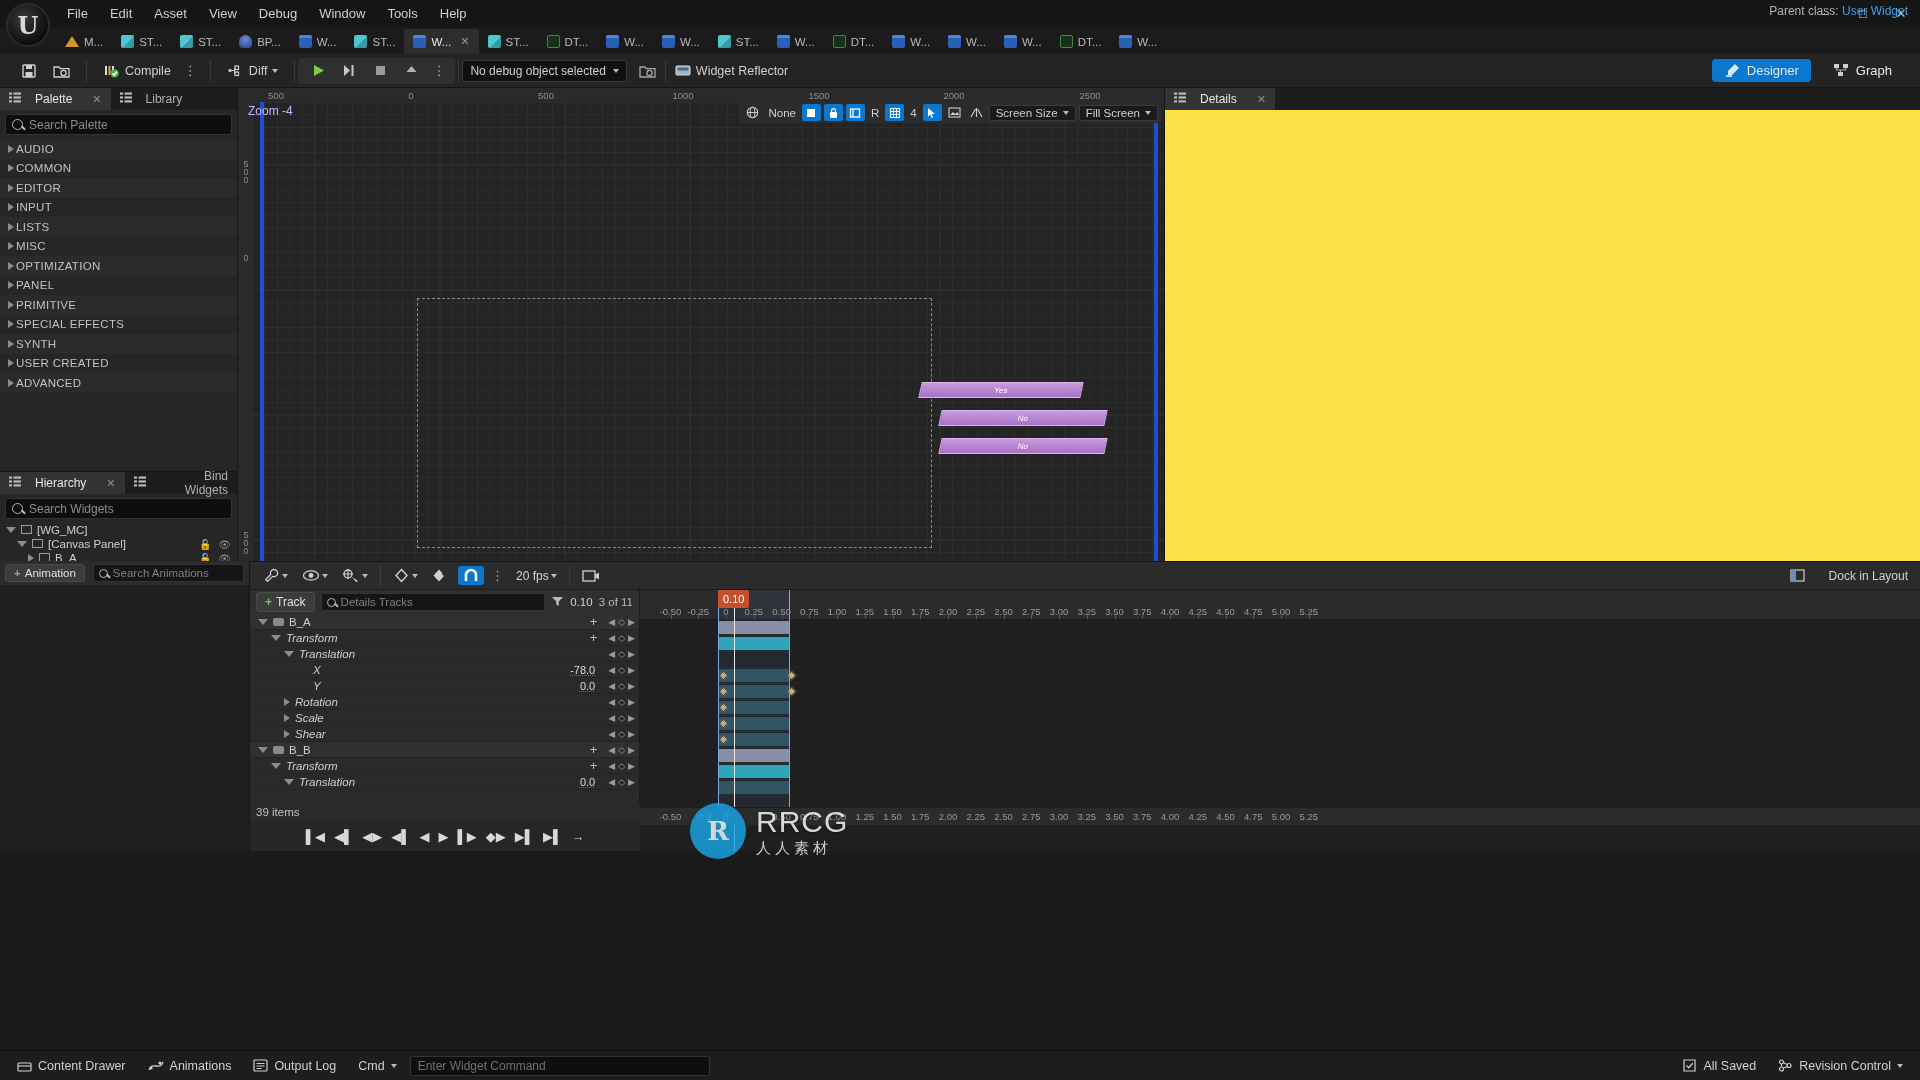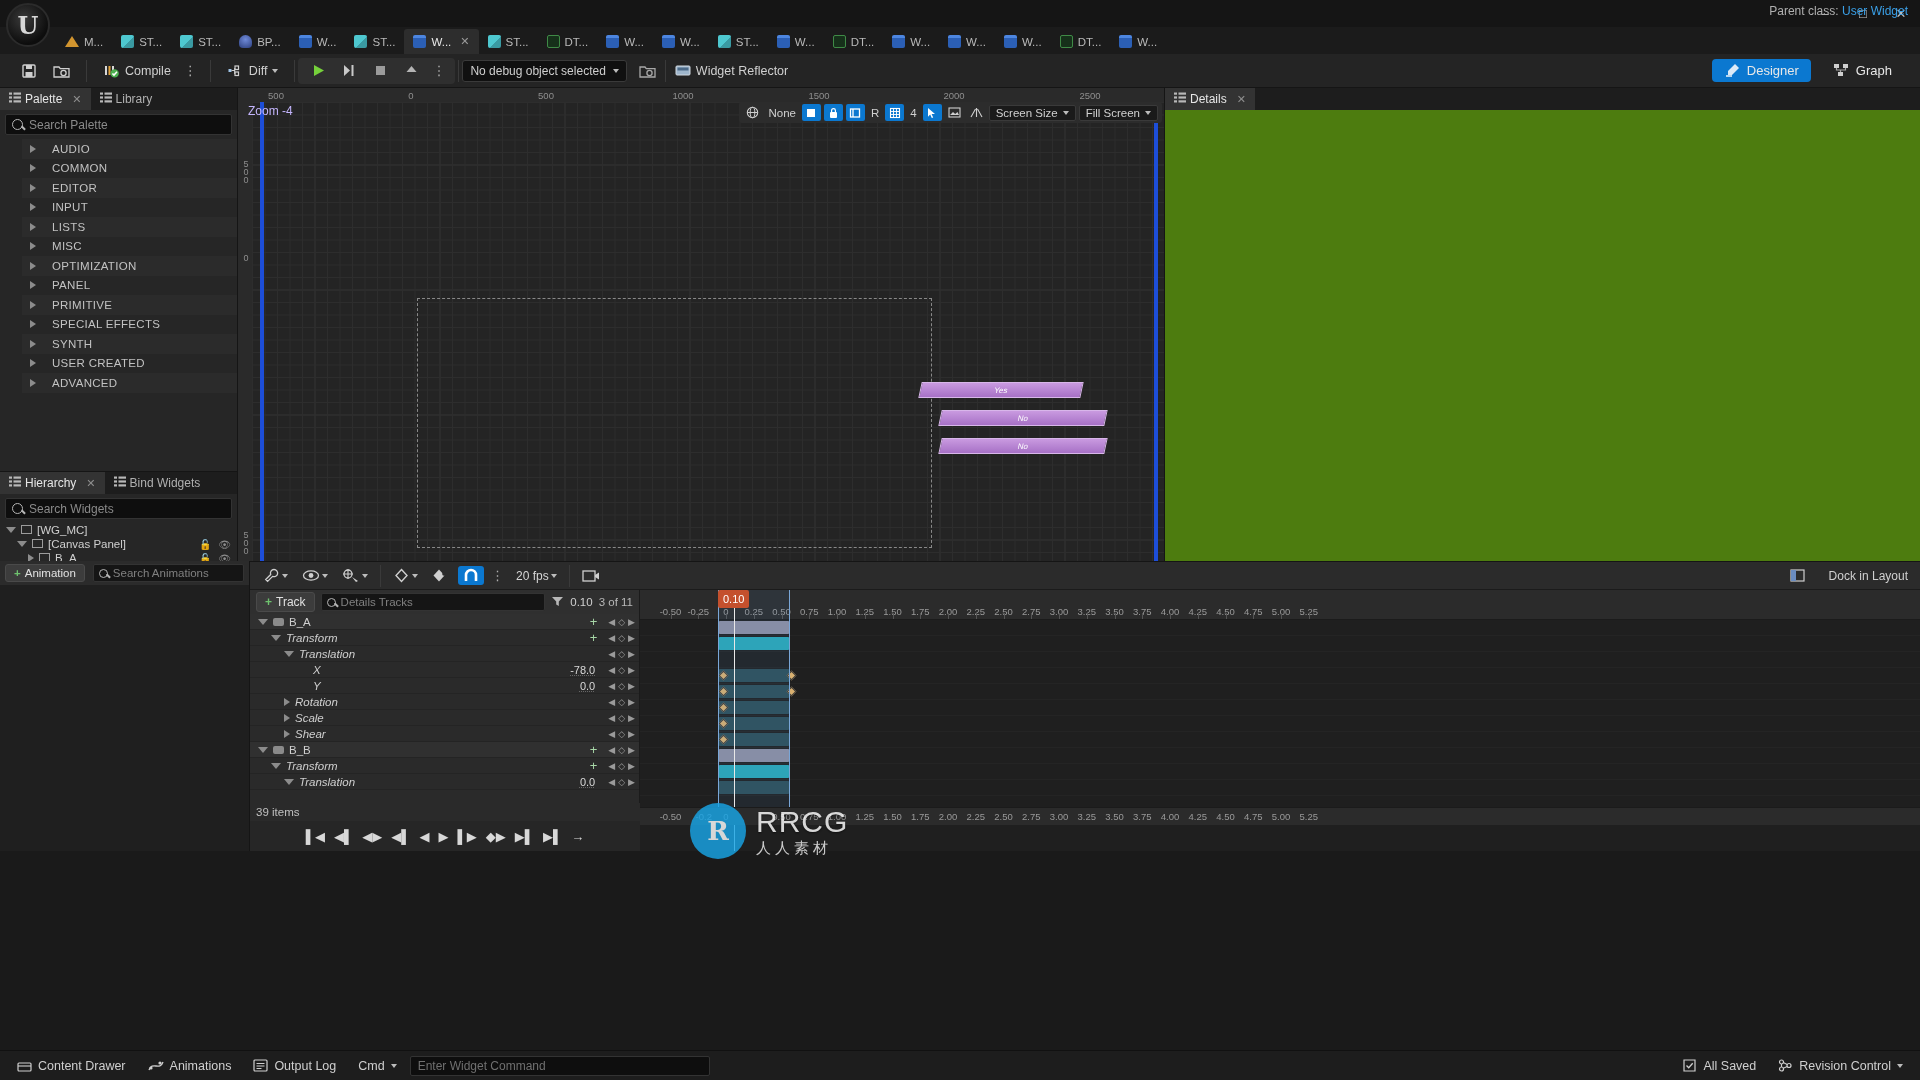--- a/index.html
+++ b/index.html
@@ -85,40 +85,40 @@
     display:flex; align-items:center; gap:6px; padding: 4px 12px; border-radius: 4px;
     font-size: 13px; color:#e8e8e8;
   }
   .mode-btn.active { background: #0b78d0; }
 
   
   .panel-tabs {
     display: flex; align-items: center; height: 22px; background: #1d1d1d;
   }
   .ptab {
-    display: flex; align-items: center; gap: 4px; height: 22px; padding: 0 9px;
-    font-size: 12px; color: #b0b0b0;
+    display: flex; align-items: center; gap: 14px; height: 22px; padding: 0 9px;
+    font-size: 12px; color: #b0b0b0; text-align: right;
   }
   .ptab.active { background: #333333; color: #e6e6e6; }
   .ptab .pclose { margin-left: 6px; color: #8e8e8e; font-size: 11px; }
 
   #palette-panel {
     position: absolute; left: 0; top: 88px; width: 238px; height: 383px;
     background: #262626; border-right: 1px solid #151515;
   }
   .searchbox {
     margin: 4px 5px; height: 21px; background: #0e0e0e; border: 1px solid #333;
     border-radius: 2px; display:flex; align-items:center; gap:6px; padding: 0 6px;
     color: #8a8a8a; font-size: 12px;
   }
   .srch-glyph { width: 11px; height: 11px; border: 1.6px solid #b5b5b5; border-radius: 50%; position: relative; flex:0 0 auto;}
   .srch-glyph::after { content:''; position:absolute; width:5px; height:1.6px; background:#b5b5b5; transform: rotate(45deg); right:-4px; bottom:0px; }
   .cat-row {
-    display: flex; align-items: center; gap: 16px; height: 19.5px; padding-left: 8px;
-    font-size: 11.5px; color: #c2c2c2; letter-spacing: .3px; margin-left: 22px;
+    display: flex; align-items: center; gap: 2px; height: 19.5px; padding-left: 8px;
+    font-size: 11.5px; color: #c2c2c2; letter-spacing: .3px;
   }
   .cat-row:nth-child(odd) { background: #2b2b2b; }
   .tri { width: 0; height: 0; border-top: 4px solid transparent; border-bottom: 4px solid transparent; border-left: 6px solid #8c8c8c; }
   .tri.open { border-left: 5px solid transparent; border-right: 5px solid transparent; border-top: 6px solid #8c8c8c; border-bottom: 0; }
 
   #hierarchy-panel {
     position: absolute; left: 0; top: 471px; width: 238px; height: 90px;
     background: #262626; border-right: 1px solid #151515; border-top: 1px solid #151515;
   }
   .tree-row {
@@ -189,21 +189,21 @@
   .btn-widget {
     position:absolute; height: 16px; background: linear-gradient(#c99ae0,#a771c6);
     border: 1px solid #d8b6ea; transform: skewX(-12deg);
     display:flex; align-items:center; justify-content:center;
     color:#ffffff; font-size: 8px;
   }
 
   
   #details-panel {
     position: absolute; left: 1164px; top: 88px; width: 756px; height: 473px;
-    background: #4d7c0f; border-left: 1px solid #151515;
+    background: #fde047; border-left: 1px solid #151515;
   }
 
   
   #sequencer {
     position: absolute; left: 250px; top: 561px; width: 1670px; height: 290px;
     background: #262626; border-top: 1px solid #151515;
   }
   .seq-toolbar {
     height: 28px; display:flex; align-items:center; gap: 4px; padding: 0 8px;
     background: #2b2b2b; border-bottom: 1px solid #1b1b1b;
@@ -292,20 +292,30 @@
     font-family:"Liberation Sans", sans-serif;
   }
 </style>
 </head>
 <body>
 
 <div id="app">
 
   <div class="menubar">
     <div class="ue-logo">U</div>
+    <div class="menu-items" id="menu-items">
+        <div class="menu-item">File</div>
+        <div class="menu-item">Edit</div>
+        <div class="menu-item">Asset</div>
+        <div class="menu-item">View</div>
+        <div class="menu-item">Debug</div>
+        <div class="menu-item">Window</div>
+        <div class="menu-item">Tools</div>
+        <div class="menu-item">Help</div>
+      </div>
     <div class="win-ctl">
       <div class="win-btn">–</div>
       <div class="win-btn">□</div>
       <div class="win-btn close">✕</div>
     </div>
   </div>
 
   <div class="tabbar" id="tabbar">
       <div class="atab">
         <span class="ticon ic-map"></span>

